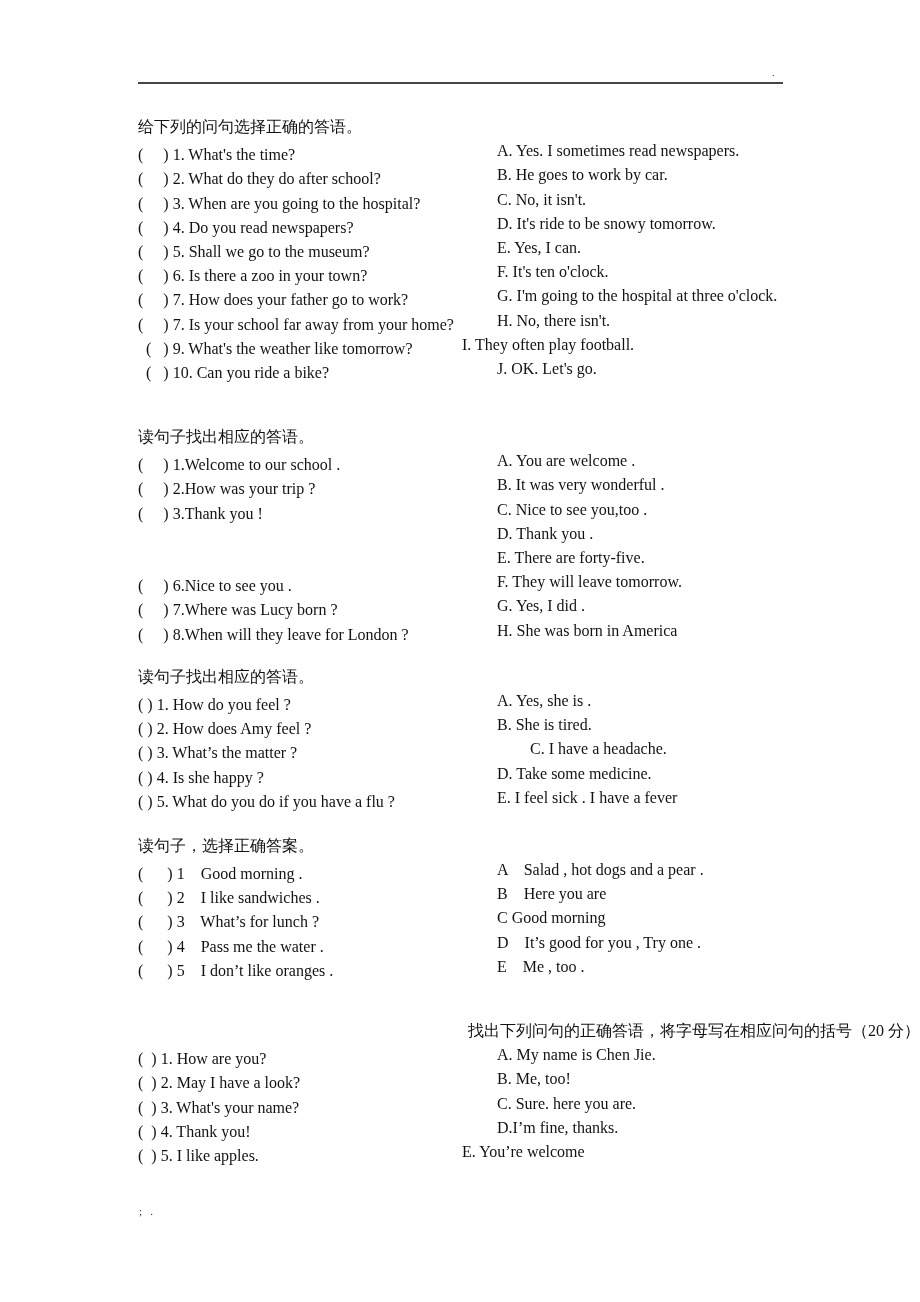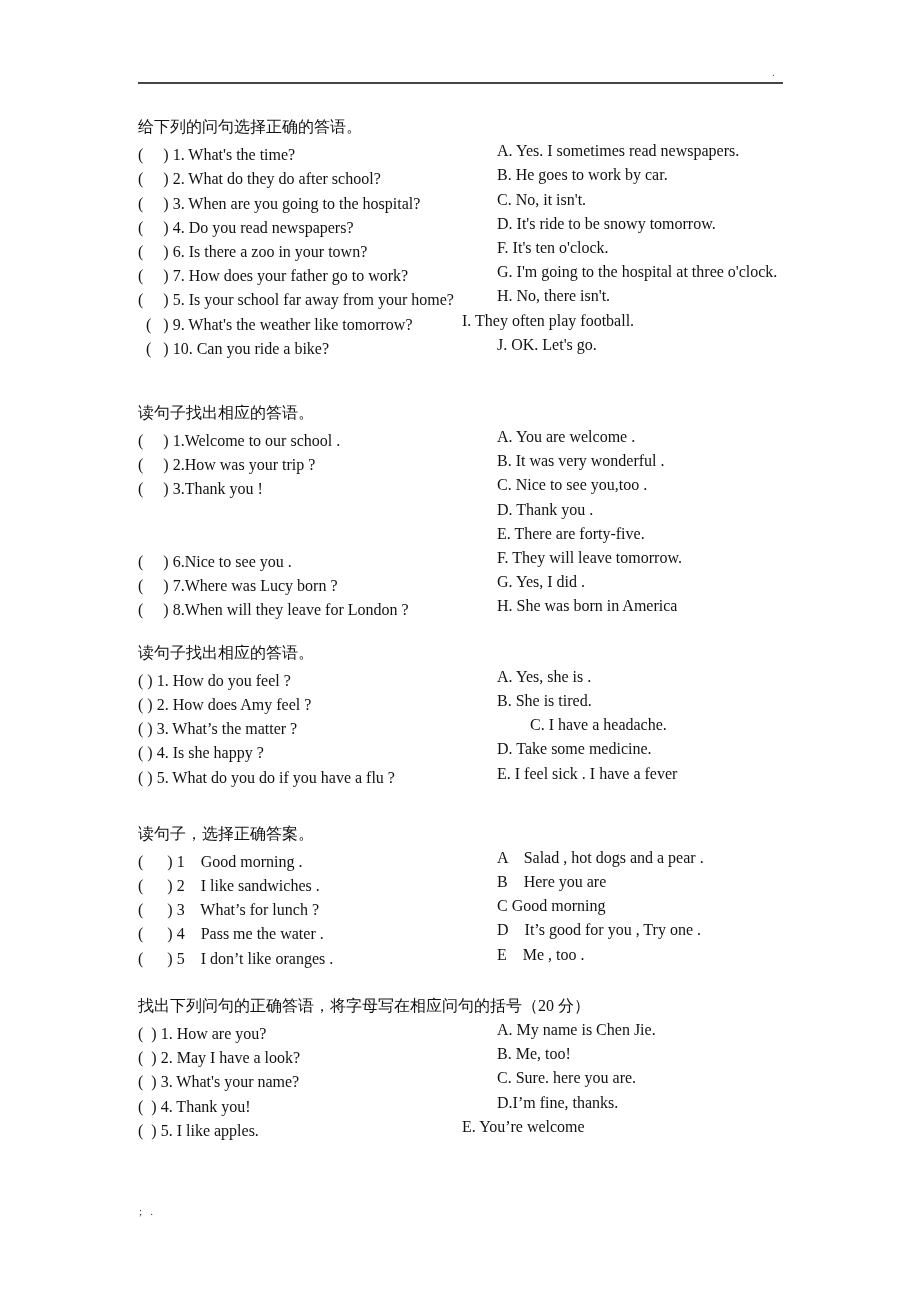--- a/index.html
+++ b/index.html
@@ -53,22 +53,22 @@
   .a {
     position: absolute;
     left: 359px;
     top: 0;
     white-space: pre;
   }
   .a.a324 { left: 324px; }
   .a.a392 { left: 392px; }
   .sec2 { margin-top: 44px; }
   .sec3 { margin-top: 22px; }
-  .sec4 { margin-top: 36px; }
-  .sec5 { margin-top: 27px; }
+  .sec4 { margin-top: 24px; }
+  .sec5 { margin-top: 40px; text-align: right; }
   .footer-mark {
     position: absolute;
     left: 139px;
     top: 1205px;
     font-size: 11px;
     color: #333333;
     white-space: pre;
   }
 </style>
 </head>
@@ -93,29 +93,33 @@
       </div>
       <div class="row">
         <span class="q">(     ) 3. When are you going to the hospital?</span>
         <span class="a">C. No, it isn't.</span>
       </div>
       <div class="row">
         <span class="q">(     ) 4. Do you read newspapers?</span>
         <span class="a">D. It's ride to be snowy tomorrow.</span>
       </div>
       <div class="row">
+        <span class="q">(     ) 5. Shall we go to the museum?</span>
+        <span class="a">E. Yes, I can.</span>
+      </div>
+      <div class="row">
         <span class="q">(     ) 6. Is there a zoo in your town?</span>
         <span class="a">F. It's ten o'clock.</span>
       </div>
       <div class="row">
         <span class="q">(     ) 7. How does your father go to work?</span>
         <span class="a">G. I'm going to the hospital at three o'clock.</span>
       </div>
       <div class="row">
-        <span class="q">(     ) 5. Is your school far away from your home?</span>
+        <span class="q">(     ) 7. Is your school far away from your home?</span>
         <span class="a">H. No, there isn't.</span>
       </div>
       <div class="row">
         <span class="q">  (   ) 9. What's the weather like tomorrow?</span>
         <span class="a a324">I. They often play football.</span>
       </div>
       <div class="row">
         <span class="q">  (   ) 10. Can you ride a bike?</span>
         <span class="a">J. OK. Let's go.</span>
       </div>

